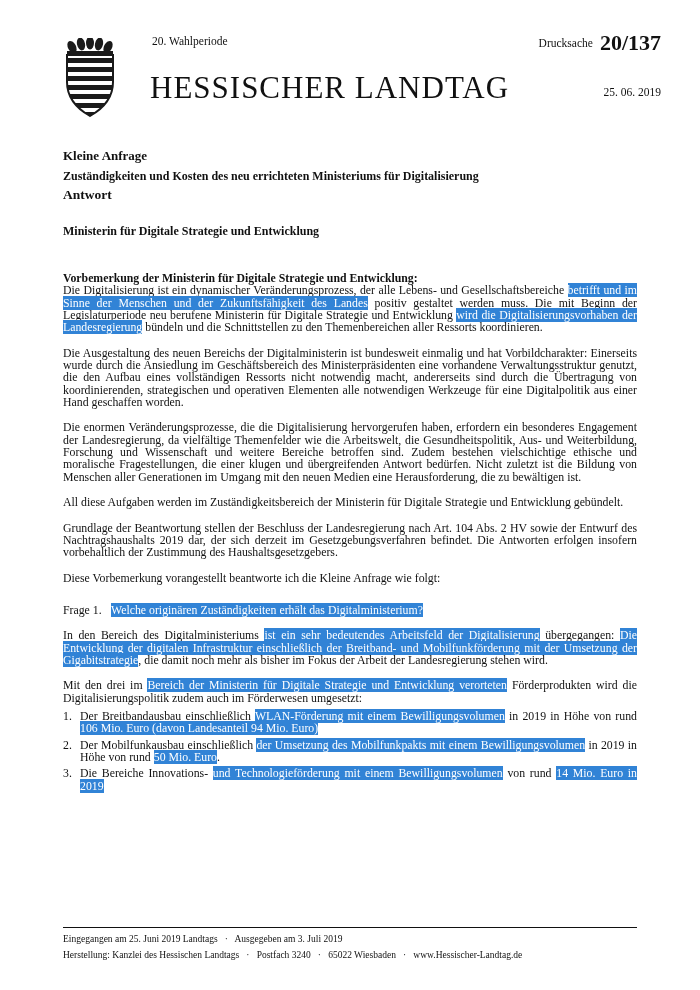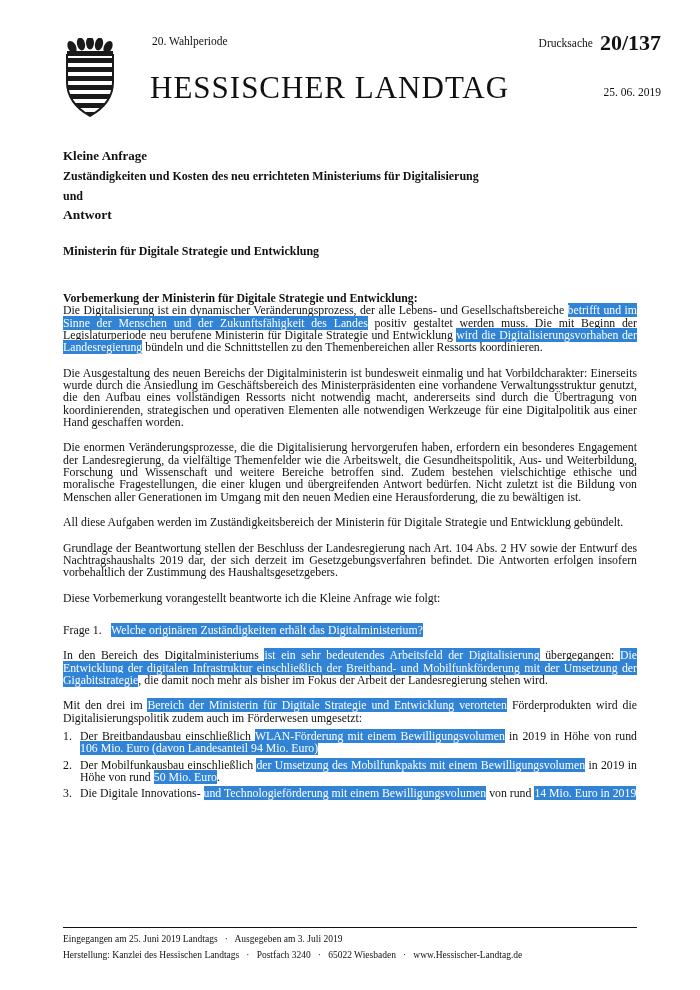--- a/index.html
+++ b/index.html
@@ -97,21 +97,20 @@
   <div class="drucksache">
     <span class="ds-label">Drucksache</span>
     <span class="ds-num">20/137</span>
   </div>
   <div class="header-date">25. 06. 2019</div>
 
   <div class="content">
 
     <div class="doc-type">Kleine Anfrage</div>
     <div class="topic">Zuständigkeiten und Kosten des neu errichteten Ministeriums für Digitalisierung</div>
-    <div class="connector">und</div>
     <div class="answer-label">Antwort</div>
     <div class="answer-by">Ministerin für Digitale Strategie und Entwicklung</div>
 
     <div class="body-copy">
       <div class="vorbemerkung-heading">Vorbemerkung der Ministerin für Digitale Strategie und Entwicklung:</div>
 
       <p class="para first"><span>Die Digitalisierung ist ein dynamischer Veränderungsprozess, der alle Lebens- und Gesellschaftsbereiche </span><span class="hl">betrifft und im Sinne der Menschen und der Zukunftsfähigkeit des Landes</span><span> positiv gestaltet werden muss. Die mit Beginn der Legislaturperiode neu berufene Ministerin für Digitale Strategie und Entwicklung </span><span class="hl">wird die Digitalisierungsvorhaben der Landesregierung</span><span> bündeln und die Schnittstellen zu den Themenbereichen aller Ressorts koordinieren.</span></p>
       <p class="para"><span>Die Ausgestaltung des neuen Bereichs der Digitalministerin ist bundesweit einmalig und hat Vorbildcharakter: Einerseits wurde durch die Ansiedlung im Geschäftsbereich des Ministerpräsidenten eine vorhandene Verwaltungsstruktur genutzt, die den Aufbau eines vollständigen Ressorts nicht notwendig macht, andererseits sind durch die Übertragung von koordinierenden, strategischen und operativen Elementen alle notwendigen Werkzeuge für eine Digitalpolitik aus einer Hand geschaffen worden.</span></p>
       <p class="para"><span>Die enormen Veränderungsprozesse, die die Digitalisierung hervorgerufen haben, erfordern ein besonderes Engagement der Landesregierung, da vielfältige Themenfelder wie die Arbeitswelt, die Gesundheitspolitik, Aus- und Weiterbildung, Forschung und Wissenschaft und weitere Bereiche betroffen sind. Zudem bestehen vielschichtige ethische und moralische Fragestellungen, die einer klugen und übergreifenden Antwort bedürfen. Nicht zuletzt ist die Bildung von Menschen aller Generationen im Umgang mit den neuen Medien eine Herausforderung, die zu bewältigen ist.</span></p>
       <p class="para"><span>All diese Aufgaben werden im Zuständigkeitsbereich der Ministerin für Digitale Strategie und Entwicklung gebündelt.</span></p>
@@ -129,21 +128,21 @@
         <div class="list-item">
           <span class="list-num">1.</span>
           <span class="list-body"><span>Der Breitbandausbau einschließlich </span><span class="hl">WLAN-Förderung mit einem Bewilligungsvolumen</span><span> in 2019 in Höhe von rund </span><span class="hl">106 Mio. Euro (davon Landesanteil 94 Mio. Euro)</span></span>
         </div>
         <div class="list-item">
           <span class="list-num">2.</span>
           <span class="list-body"><span>Der Mobilfunkausbau einschließlich </span><span class="hl">der Umsetzung des Mobilfunkpakts mit einem Bewilligungsvolumen</span><span> in 2019 in Höhe von rund </span><span class="hl">50 Mio. Euro</span><span>.</span></span>
         </div>
         <div class="list-item">
           <span class="list-num">3.</span>
-          <span class="list-body"><span>Die Digitale Innovations- </span><span class="hl">und Technologieförderung mit einem Bewilligungsvolumen</span><span> von rund </span><span class="hl">14 Mio. Euro in 2019</span></span>
+          <span class="list-body"><span>Die Bereiche Innovations- </span><span class="hl">und Technologieförderung mit einem Bewilligungsvolumen</span><span> von rund </span><span class="hl">14 Mio. Euro in 2019</span></span>
         </div>
       </div>
     </div>
   </div>
 
   <div class="footer-rule"></div>
   <div class="footer-line f1">Eingegangen am 25. Juni 2019 Landtags   ·   Ausgegeben am 3. Juli 2019</div>
   <div class="footer-line f2">Herstellung: Kanzlei des Hessischen Landtags   ·   Postfach 3240   ·   65022 Wiesbaden   ·   www.Hessischer-Landtag.de</div>
 
 </div>

